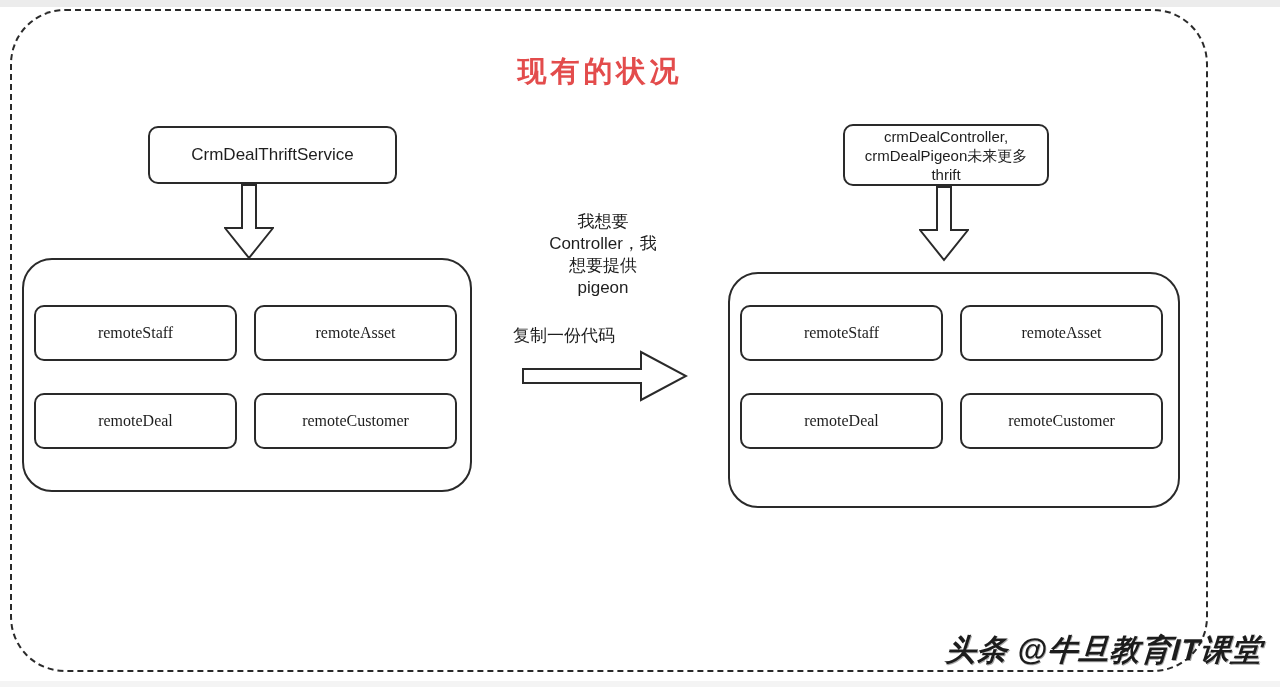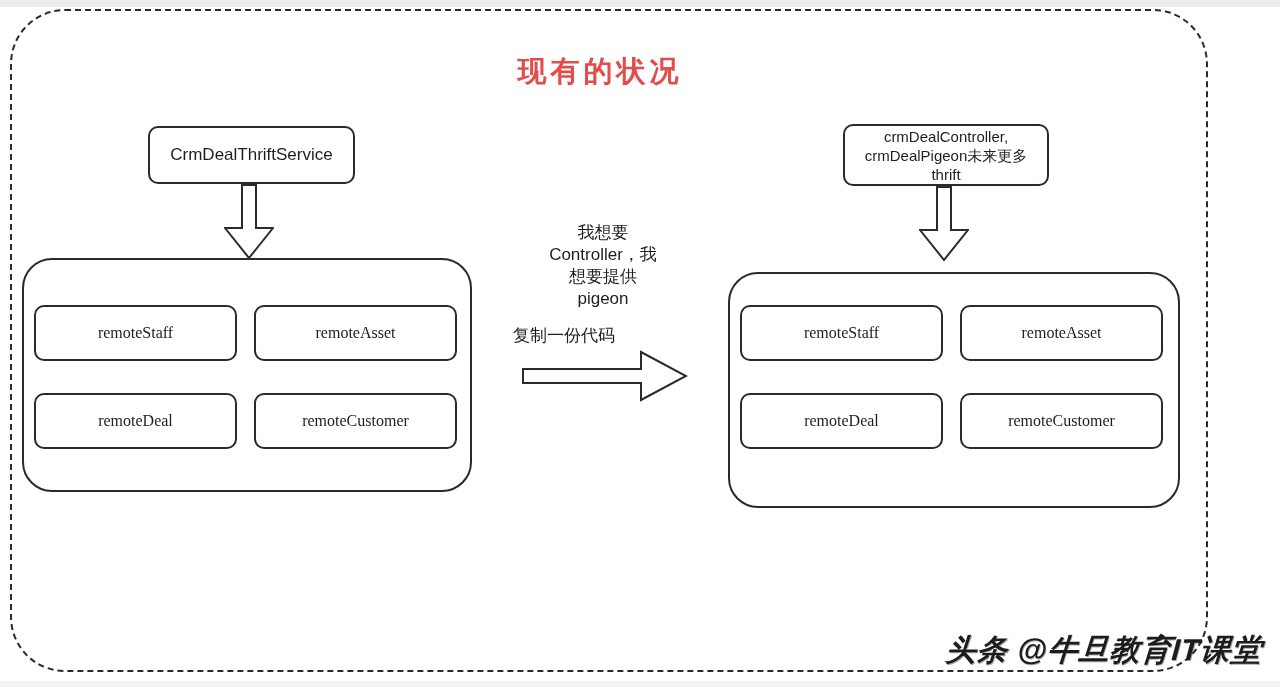--- a/index.html
+++ b/index.html
@@ -52,21 +52,21 @@
     border-radius: 10px;
     background: #ffffff;
     display: flex;
     align-items: center;
     justify-content: center;
     text-align: center;
     box-sizing: border-box;
   }
   .service-box.left {
     left: 148px; top: 126px;
-    width: 207px; height: 58px;
+    width: 249px; height: 58px;
     font-size: 17px;
   }
   .service-box.right {
     left: 843px; top: 124px;
     width: 206px; height: 62px;
     font-size: 15px;
     line-height: 19px;
     white-space: pre-line;
   }
   .arrow {
@@ -111,21 +111,20 @@
   .module-container.right .pos-r2c1 { left: 10px;  top: 119px; }
   .module-container.right .pos-r2c2 { left: 230px; top: 119px; }
   .middle-request-text {
     position: absolute;
     left: 513px; top: 211px;
     width: 180px;
     text-align: center;
     font-size: 17px;
     line-height: 22px;
     white-space: pre-line;
-    margin-top: 11px;
   }
   .middle-copy-text {
     position: absolute;
     left: 513px; top: 324px;
     width: 180px;
     text-align: left;
     font-size: 17px;
   }
   .watermark {
     position: absolute;

